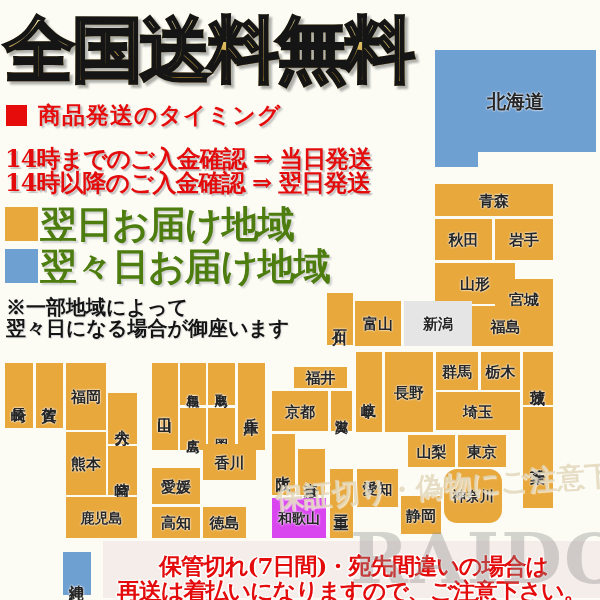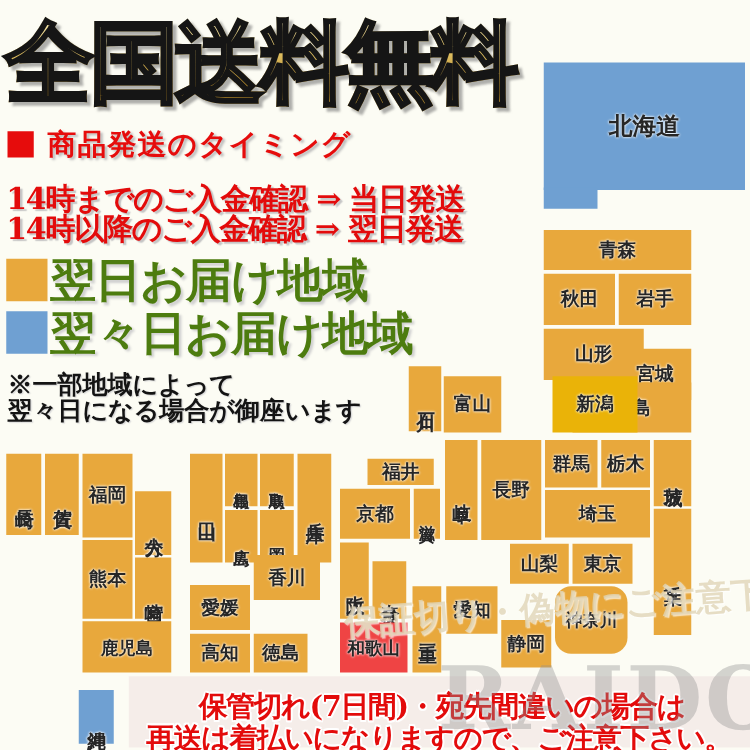--- a/index.html
+++ b/index.html
@@ -99,42 +99,42 @@
 
   <div id="japan-map">
       <div class="pref" style="left: 435px; top: 50px; width: 161px; height: 102px; background: rgb(111, 160, 210); font-size: 19px;">北海道</div>
       <div class="pref" style="left: 435px; top: 150px; width: 43px; height: 17px; background: rgb(111, 160, 210);"></div>
       <div class="pref" style="left: 435px; top: 184px; width: 118px; height: 32px; background: rgb(232, 168, 60);">青森</div>
       <div class="pref" style="left: 435px; top: 219px; width: 57px; height: 41px; background: rgb(232, 168, 60);">秋田</div>
       <div class="pref" style="left: 495px; top: 219px; width: 58px; height: 41px; background: rgb(232, 168, 60);">岩手</div>
       <div class="pref" style="left: 435px; top: 263px; width: 80px; height: 41px; background: rgb(232, 168, 60);">山形</div>
       <div class="pref" style="left: 495px; top: 279px; width: 58px; height: 41px; background: rgb(232, 168, 60);">宮城</div>
       <div class="pref" style="left: 458px; top: 306px; width: 95px; height: 40px; background: rgb(232, 168, 60);">福島</div>
-      <div class="pref" style="left: 404px; top: 301px; width: 68px; height: 45px; background: #eab308; margin-left: 38px;">新潟</div>
+      <div class="pref" style="left: 404px; top: 301px; width: 68px; height: 45px; background: #e5e5e5;">新潟</div>
       <div class="pref vert" style="left: 327px; top: 293px; width: 26px; height: 52px; background: rgb(232, 168, 60);">石川</div>
       <div class="pref" style="left: 355px; top: 301px; width: 46px; height: 45px; background: rgb(232, 168, 60);">富山</div>
       <div class="pref" style="left: 294px; top: 367px; width: 53px; height: 21px; background: rgb(232, 168, 60);">福井</div>
       <div class="pref" style="left: 272px; top: 391px; width: 56px; height: 40px; background: rgb(232, 168, 60);">京都</div>
       <div class="pref vert" style="left: 331px; top: 391px; width: 21px; height: 40px; background: rgb(232, 168, 60); font-size: 13px;">滋賀</div>
       <div class="pref vert" style="left: 356px; top: 352px; width: 26px; height: 80px; background: rgb(232, 168, 60);">岐阜</div>
       <div class="pref" style="left: 385px; top: 352px; width: 48px; height: 80px; background: rgb(232, 168, 60);">長野</div>
       <div class="pref" style="left: 436px; top: 352px; width: 42px; height: 38px; background: rgb(232, 168, 60);">群馬</div>
       <div class="pref" style="left: 481px; top: 352px; width: 39px; height: 38px; background: rgb(232, 168, 60);">栃木</div>
       <div class="pref vert" style="left: 523px; top: 352px; width: 30px; height: 53px; background: rgb(232, 168, 60);">茨城</div>
       <div class="pref" style="left: 436px; top: 392px; width: 84px; height: 38px; background: rgb(232, 168, 60);">埼玉</div>
       <div class="pref" style="left: 408px; top: 435px; width: 47px; height: 32px; background: rgb(232, 168, 60);">山梨</div>
       <div class="pref" style="left: 458px; top: 435px; width: 48px; height: 32px; background: rgb(232, 168, 60);">東京</div>
       <div class="pref vert" style="left: 523px; top: 407px; width: 30px; height: 101px; background: rgb(232, 168, 60);">千葉</div>
       <div class="pref" style="left: 444px; top: 469px; width: 58px; height: 54px; background: rgb(232, 168, 60); font-size: 14px; border-radius: 13px;">神奈川</div>
       <div class="pref" style="left: 401px; top: 496px; width: 40px; height: 38px; background: rgb(232, 168, 60);">静岡</div>
       <div class="pref" style="left: 357px; top: 469px; width: 41px; height: 38px; background: rgb(232, 168, 60);">愛知</div>
       <div class="pref vert" style="left: 330px; top: 469px; width: 23px; height: 69px; background: rgb(232, 168, 60);">三重</div>
       <div class="pref vert" style="left: 272px; top: 434px; width: 23px; height: 61px; background: rgb(232, 168, 60);">大阪</div>
       <div class="pref vert" style="left: 298px; top: 449px; width: 27px; height: 46px; background: rgb(232, 168, 60);">奈良</div>
-      <div class="pref" style="left: 272px; top: 498px; width: 54px; height: 40px; background: #ef4444; font-size: 14px;">和歌山</div>
+      <div class="pref" style="left: 272px; top: 498px; width: 54px; height: 40px; background: #d946ef; font-size: 14px;">和歌山</div>
       <div class="pref vert" style="left: 238px; top: 363px; width: 27px; height: 87px; background: rgb(232, 168, 60);">兵庫</div>
       <div class="pref vert" style="left: 208px; top: 363px; width: 27px; height: 42px; background: rgb(232, 168, 60); font-size: 13px;">鳥取</div>
       <div class="pref vert" style="left: 208px; top: 408px; width: 27px; height: 42px; background: rgb(232, 168, 60); font-size: 13px;">岡山</div>
       <div class="pref vert" style="left: 180px; top: 363px; width: 26px; height: 42px; background: rgb(232, 168, 60); font-size: 13px;">島根</div>
       <div class="pref vert" style="left: 180px; top: 408px; width: 26px; height: 42px; background: rgb(232, 168, 60); font-size: 13px;">広島</div>
       <div class="pref vert" style="left: 152px; top: 363px; width: 26px; height: 87px; background: rgb(232, 168, 60);">山口</div>
       <div class="pref" style="left: 152px; top: 468px; width: 48px; height: 36px; background: rgb(232, 168, 60);">愛媛</div>
       <div class="pref" style="left: 203px; top: 444px; width: 53px; height: 36px; background: rgb(232, 168, 60);">香川</div>
       <div class="pref" style="left: 152px; top: 507px; width: 48px; height: 31px; background: rgb(232, 168, 60);">高知</div>
       <div class="pref" style="left: 203px; top: 507px; width: 43px; height: 31px; background: rgb(232, 168, 60);">徳島</div>

